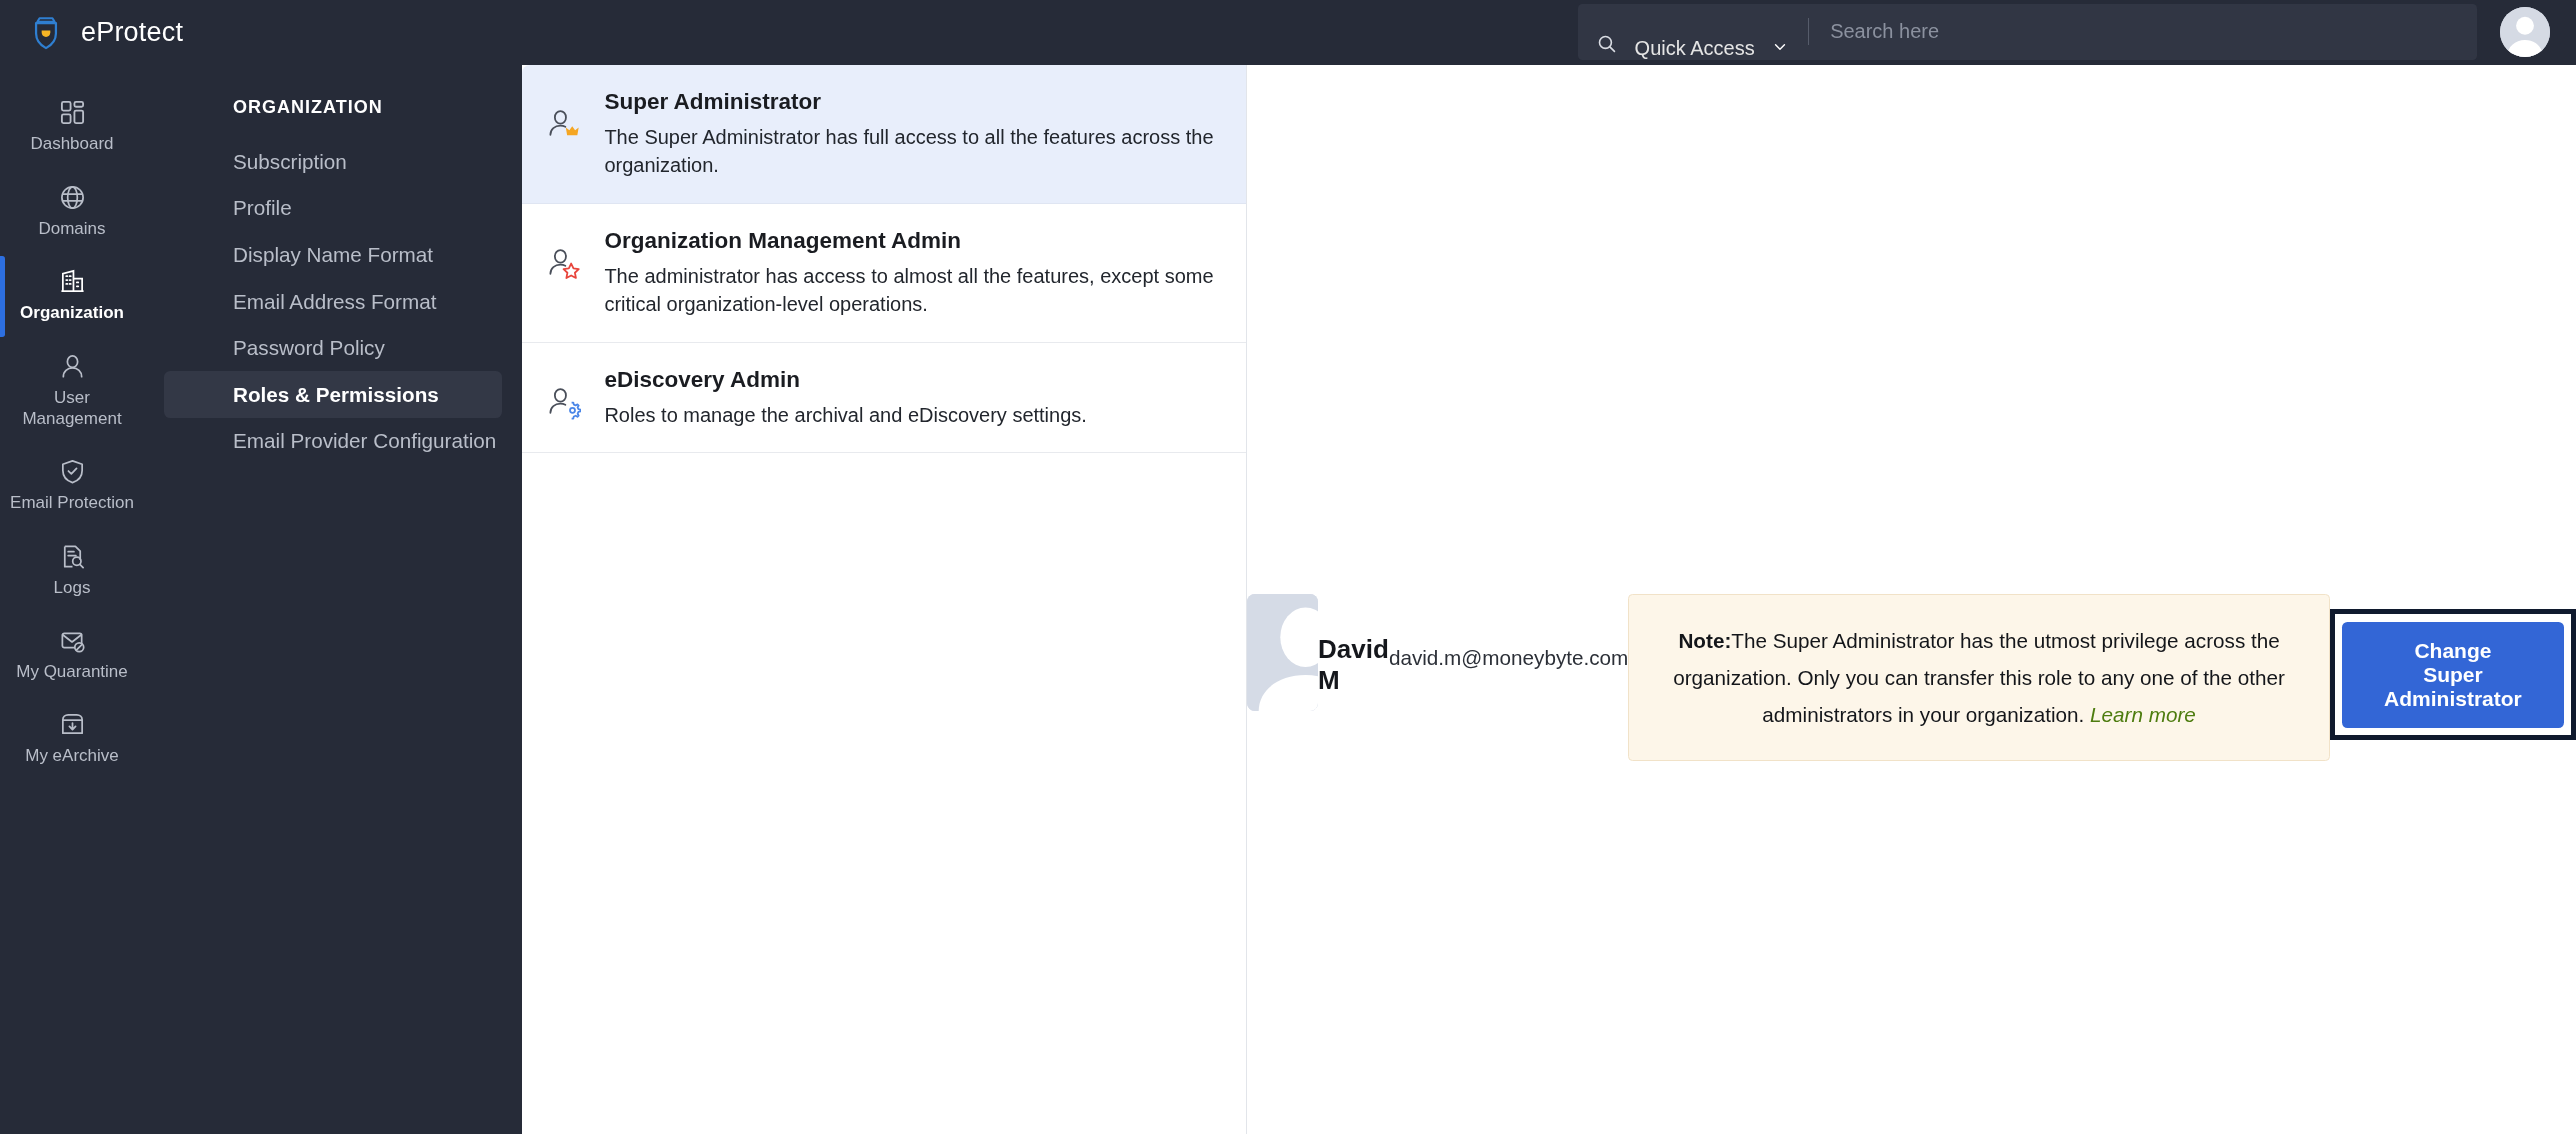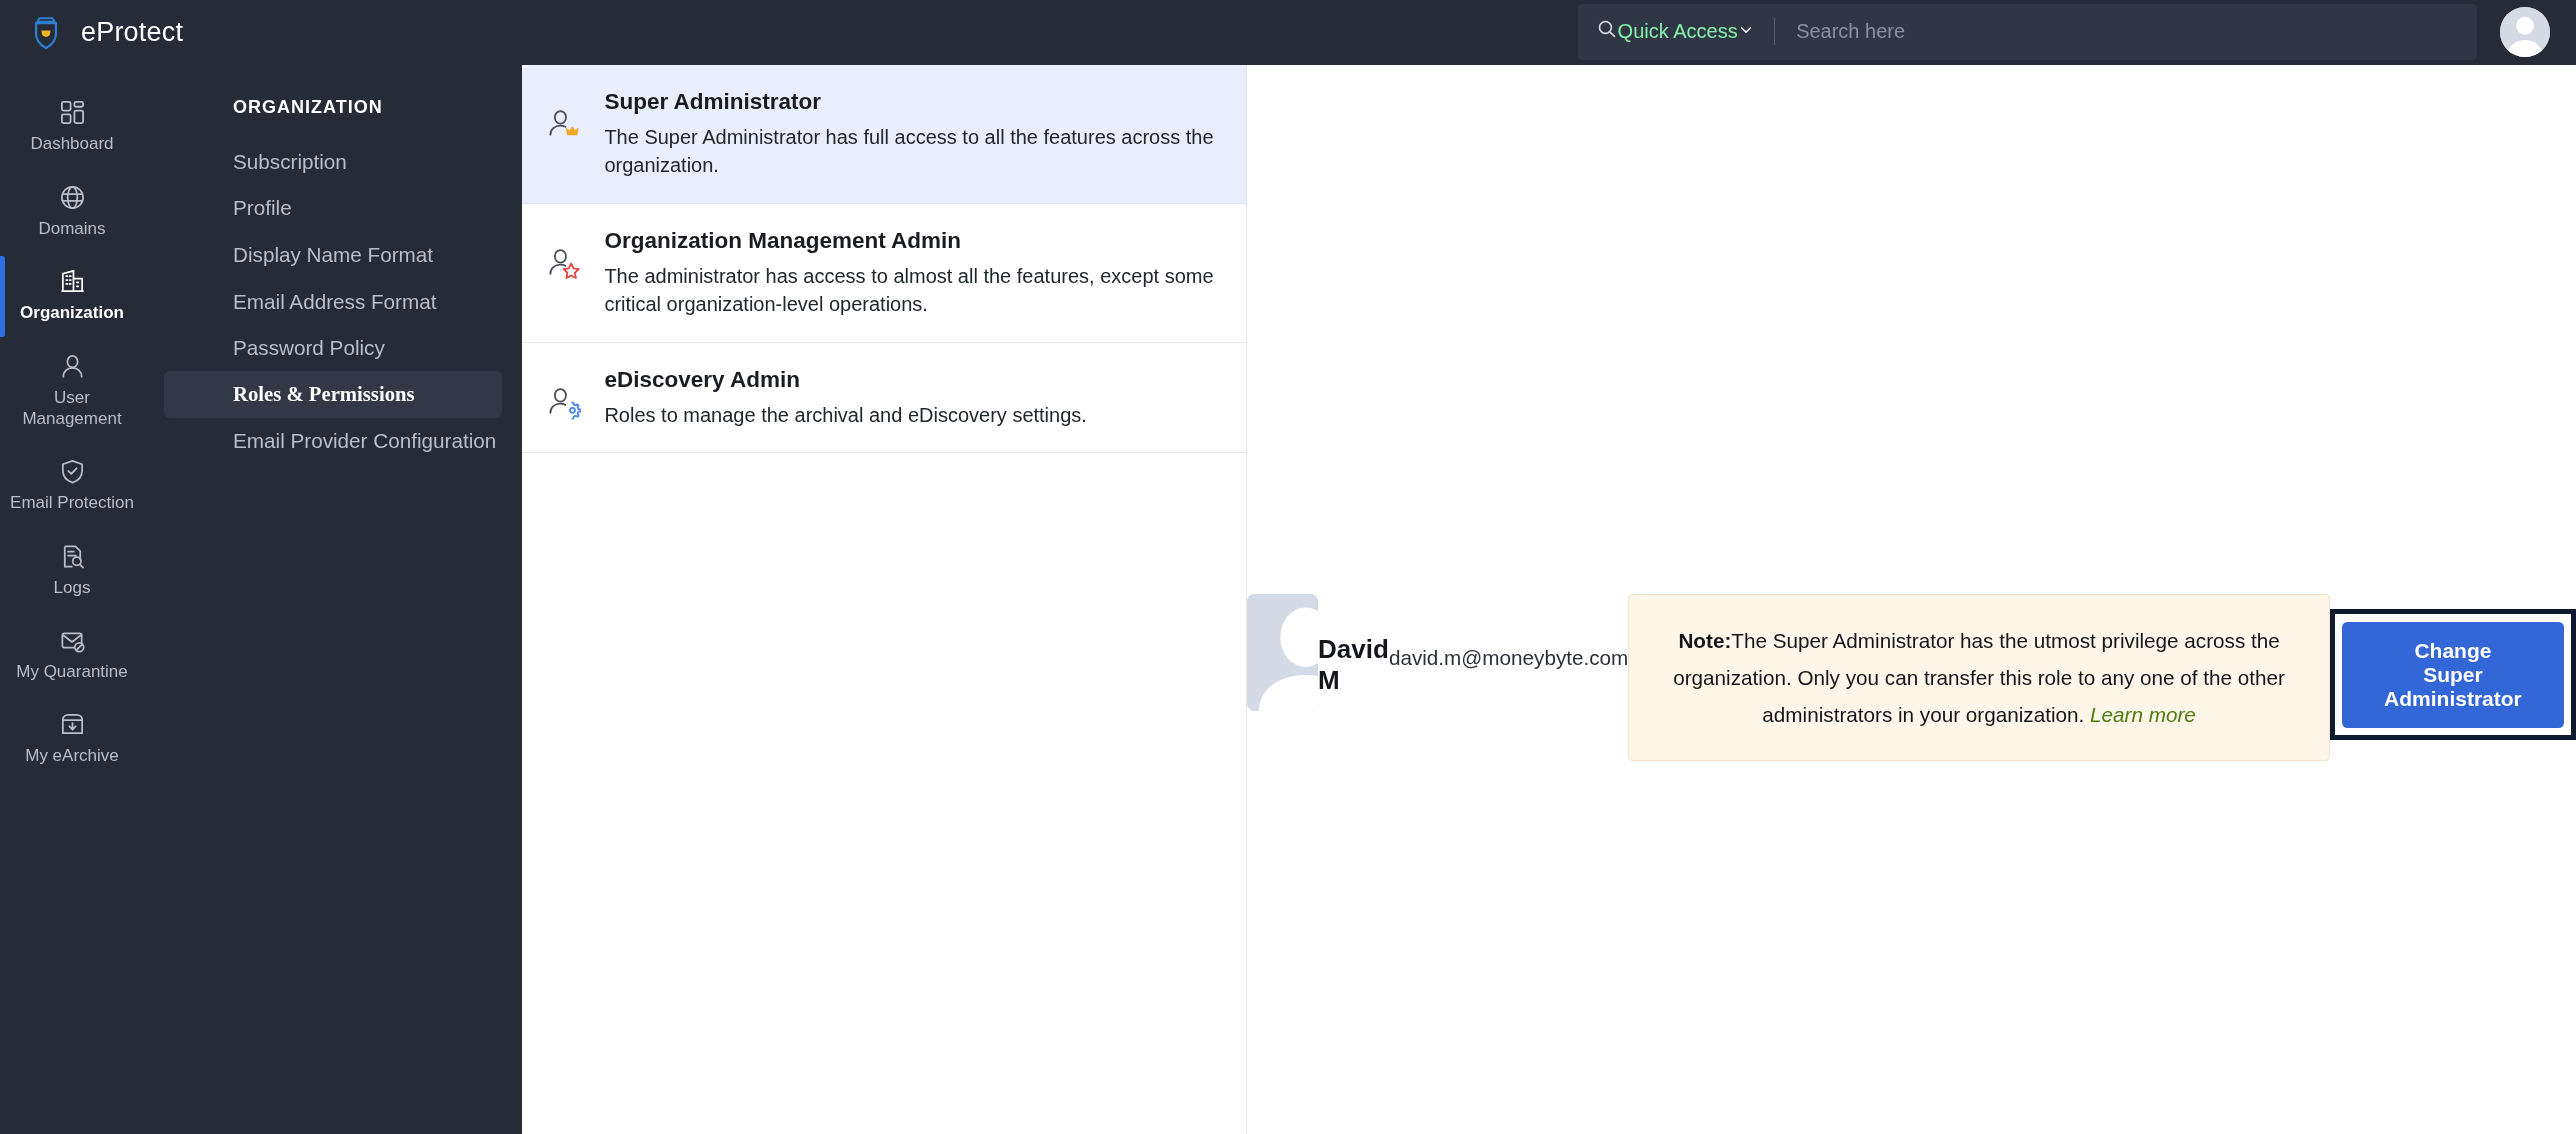--- a/index.html
+++ b/index.html
@@ -23,23 +23,23 @@
   .brand-logo { width: 38px; height: 38px; display: block; }
   .brand-name { color: #ffffff; font-size: 27px; letter-spacing: 0.2px; }
 
   .search-wrap {
     position: absolute; left: 1578px; top: 3.6px;
     width: 899px; height: 56px;
     background: #313644; border-radius: 4.5px;
     display: flex; align-items: center;
   }
   .quick-access {
-    display: flex; align-items: center; gap: 0;
+    display: flex; align-items: flex-end; gap: 17px;
     padding: 0 20px 0 18px; height: 100%;
-    color: #86efac; font-size: 20px; cursor: pointer; white-space: nowrap;
+    color: #e5e5e5; font-size: 20px; cursor: pointer; white-space: nowrap;
   }
   .qa-sep { width: 0.9px; height: 27px; background: #565c6b; }
   .search-input {
     flex: 1; height: 100%; border: none; outline: none; background: transparent;
     color: #e5e5e5; font-size: 20px; font-family: "Liberation Sans", sans-serif;
     padding: 0 21.6px;
   }
   .search-input::placeholder { color: #8b919f; }
   .topbar-avatar {
     position: absolute; left: 2500px; top: 7.2px;
@@ -80,21 +80,21 @@
     color: #ffffff; font-size: 18px; font-weight: bold; letter-spacing: 1px;
     padding: 0 20px 0 89px; margin-bottom: 20px;
   }
   .subnav-item {
     display: block;
     margin: 0 20px;
     padding: 10.8px 0 10.8px 69px;
     color: #b9bec9; font-size: 20.7px; border-radius: 6.3px; cursor: pointer;
     line-height: 25px;
   }
-  .subnav-item.active { background: #333846; color: #ffffff; font-weight: bold; font-family: Liberation Serif, serif; }
+  .subnav-item.active { background: #333846; color: #ffffff; font-weight: bold; }
 
   
   .roles-panel {
     width: 725px; min-width: 725px;
     background: #ffffff;
     border-right: 0.9px solid #e2e5ea;
     overflow: hidden;
   }
   .role-row {
     display: flex; align-items: flex-start; gap: 23.4px;

